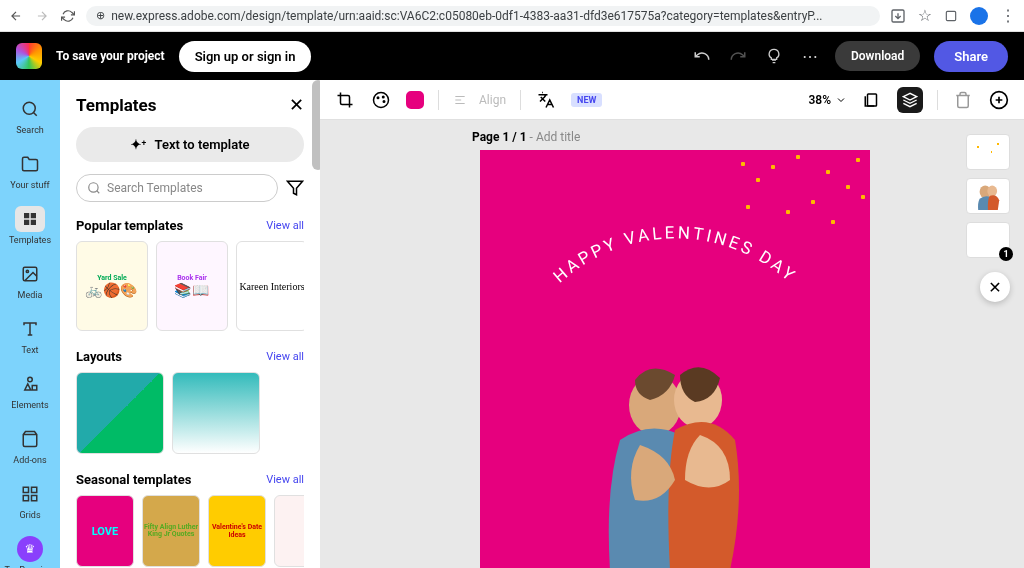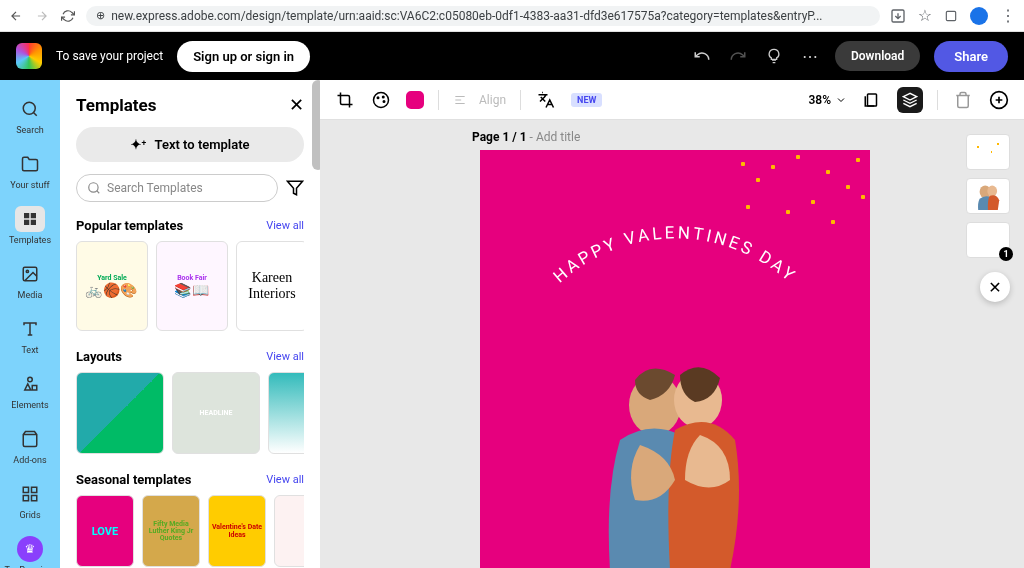--- a/index.html
+++ b/index.html
@@ -9,21 +9,21 @@
 .browser-bar { height: 32px; background: #fff; display: flex; align-items: center; padding: 0 8px; gap: 10px; border-bottom: 1px solid #e0e0e0; }
 .browser-bar .nav-btn { width: 16px; height: 16px; display: flex; align-items: center; justify-content: center; color: #555; cursor: pointer; }
 .url-bar { flex: 1; display: flex; align-items: center; background: #f1f3f4; border-radius: 14px; padding: 3px 10px; font-size: 12px; color: #3c4043; gap: 6px; }
 .url-bar .site-icon { font-size: 11px; }
 .right-icons { display: flex; gap: 12px; align-items: center; color: #5f6368; }
 .avatar-dot { width: 18px; height: 18px; background: #1a73e8; border-radius: 50%; }
 
 
 .app-header { height: 48px; background: #000; display: flex; align-items: center; padding: 0 16px; gap: 14px; color: #fff; }
 .logo { width: 26px; height: 26px; border-radius: 6px; background: conic-gradient(#ff3b30, #ff9500, #ffcc00, #34c759, #5ac8fa, #af52de, #ff2d55); }
-.save-text { font-size: 12px; font-weight: 400; }
+.save-text { font-size: 12px; font-weight: 700; }
 .signup-btn { background: #fff; color: #000; border-radius: 18px; padding: 8px 16px; font-size: 13px; font-weight: 600; border: none; }
 .header-spacer { flex: 1; }
 .header-icon { width: 22px; height: 22px; display: flex; align-items: center; justify-content: center; color: #ccc; }
 .download-btn { background: #3a3a3a; color: #fff; border: none; border-radius: 18px; padding: 8px 16px; font-size: 12px; font-weight: 600; }
 .share-btn { background: #5258e4; color: #fff; border: none; border-radius: 18px; padding: 8px 20px; font-size: 13px; font-weight: 600; }
 
 
 .main { display: flex; height: calc(100% - 80px); }
 
 
@@ -262,46 +262,43 @@
     <div class="thumb-row">
       <div class="thumb" style="background:#fffbe6;">
             <span style="font-weight:700;color:#0a5">Yard Sale</span>
             <div style="font-size:14px">🚲🏀🎨</div>
           </div>
       <div class="thumb" style="background:#fef6ff;">
             <span style="font-weight:700;color:#a3e">Book Fair</span>
             <div style="font-size:14px">📚📖</div>
           </div>
       <div class="thumb" style="background:#fff;">
-            <span style="font-family:serif;font-size:14px">Kareen Interiors</span>
+            <span style="font-family:serif;font-size:10px">Kareen Interiors</span>
           </div>
     </div>
 
     <div class="section-head">
       <span class="section-title">Layouts</span>
       <span class="view-all">View all</span>
     </div>
     <div class="thumb-row">
       <div class="thumb layout" style="background:linear-gradient(135deg,#2aa 50%,#0b6 50%);"></div>
-      <div class="thumb layout" style="background:#dde4dc;color:#fff;font-weight:700;">
-            <span>HEADLINE</span>
-          </div>
       <div class="thumb layout" style="background:linear-gradient(#3bb,#fff);"></div>
     </div>
 
     <div class="section-head">
       <span class="section-title">Seasonal templates</span>
       <span class="view-all">View all</span>
     </div>
     <div class="thumb-row">
       <div class="thumb seasonal" style="background:#e6007e;color:#0ff;font-weight:700;font-size:11px">
             <span>LOVE</span>
           </div>
       <div class="thumb seasonal" style="background:#d4a84b;color:#5a2;font-weight:700;line-height:1;">
-            <span>Fifty Media Luther King Jr Quotes</span>
+            <span>Fifty Align Luther King Jr Quotes</span>
           </div>
       <div class="thumb seasonal" style="background:#ffcc00;color:#c00;font-weight:700;">
             <span>Valentine's Date Ideas</span>
           </div>
       <div class="thumb seasonal" style="background:#fdf2f2;"></div>
     </div>
   </div>
   <div class="scrollbar-stub"></div>
   </div>
 

